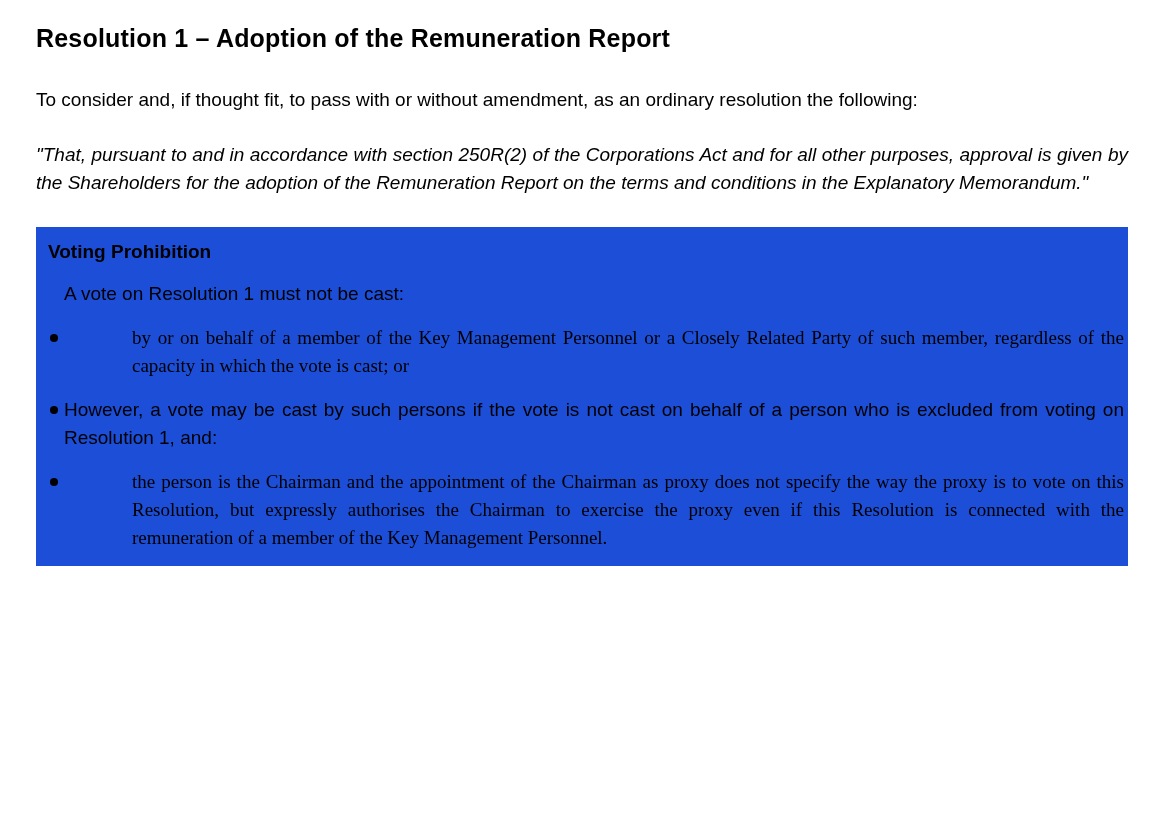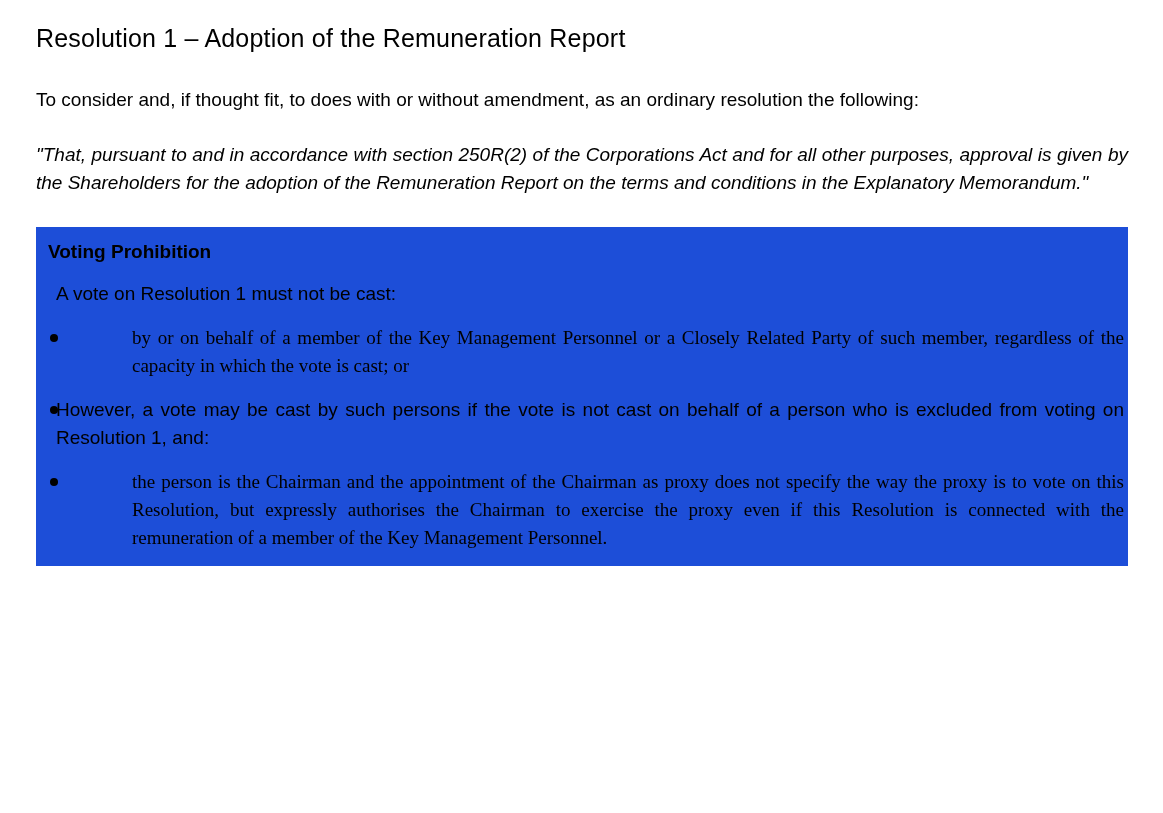--- a/index.html
+++ b/index.html
@@ -15,21 +15,21 @@
     color: #000000;
     font-family: "Liberation Sans", "DejaVu Sans", sans-serif;
     overflow: hidden;
   }
   .content {
     margin-left: 36px;
     width: 1092px;
   }
   h1.doc-title {
     font-size: 25px;
-    font-weight: 400;
+    font-weight: 700;
     line-height: 30px;
     margin: 23px 0 0 0;
     letter-spacing: 0.2px;
   }
   .body-text {
     font-size: 19px;
     line-height: 28px;
     text-align: justify;
   }
   p.intro {
@@ -46,21 +46,21 @@
     background: #f1f1f1;
     padding: 11px 4px 14px 12px;
   }
   .voting-box .box-heading {
     font-size: 19px;
     font-weight: 700;
     line-height: 28px;
     margin: 0;
   }
   .voting-box p.box-para {
-    margin: 14px 0 0 8px;
+    margin: 14px 0 0 16px;
   }
   .voting-box ul.bullet-list {
     list-style: none;
     margin: 0;
     padding: 0;
     font-family: Liberation Serif, serif;
   }
   .voting-box ul.bullet-list li {
     position: relative;
     margin: 16px 0 0 0;
@@ -77,21 +77,21 @@
   }
 </style>
 </head>
 <body>
 
 <div class="page">
   <div class="content">
 
     <h1 class="doc-title">Resolution 1 – Adoption of the Remuneration Report</h1>
 
-    <p class="body-text intro">To consider and, if thought fit, to does with or without amendment, as an ordinary resolution the following:</p>
+    <p class="body-text intro">To consider and, if thought fit, to pass with or without amendment, as an ordinary resolution the following:</p>
 
     <p class="body-text quote">"That, pursuant to and in accordance with section 250R(2) of the Corporations Act and for all other purposes, approval is given by the Shareholders for the adoption of the Remuneration Report on the terms and conditions in the Explanatory Memorandum."</p>
 
     <div class="voting-box" style="background: #1d4ed8;">
 
       <div class="box-heading">Voting Prohibition</div>
 
       <p class="body-text box-para">A vote on Resolution 1 must not be cast:</p>
 
       <ul class="bullet-list">

